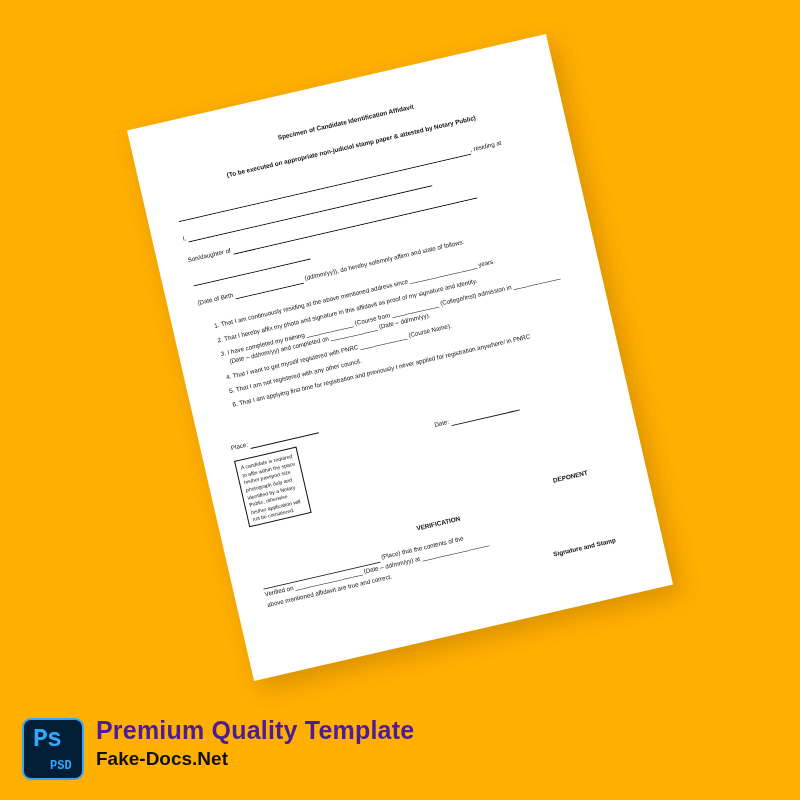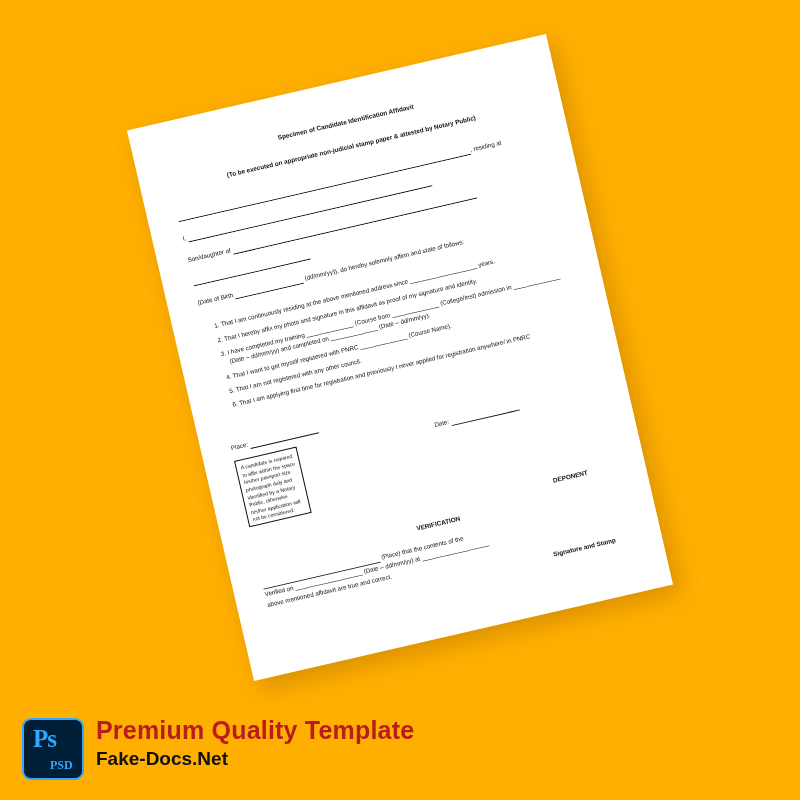--- a/index.html
+++ b/index.html
@@ -138,21 +138,21 @@
     position: absolute;
     left: 22px;
     top: 14px;
     width: 62px;
     height: 62px;
     border-radius: 9px;
     background: #001e36;
     border: 2px solid #31a8ff;
     box-sizing: border-box;
     color: #31a8ff;
-    font-family: Liberation Serif, serif;
+    font-family: Liberation Mono, monospace;
   }
   #ps-badge .ps-top {
     position: absolute;
     left: 9px;
     top: 5px;
     font-size: 25px;
     font-weight: bold;
     letter-spacing: -1px;
   }
   #ps-badge .ps-bottom {
@@ -163,21 +163,21 @@
     font-weight: bold;
   }
   #banner-text {
     position: absolute;
     left: 96px;
     top: 12px;
   }
   #banner-title {
     font-size: 25px;
     font-weight: bold;
-    color: #b91c1c;
+    color: #4c1d95;
     letter-spacing: 0.2px;
   }
   #banner-sub {
     margin-top: 3px;
     font-size: 19px;
     font-weight: bold;
     color: #111;
   }
 </style>
 </head>

